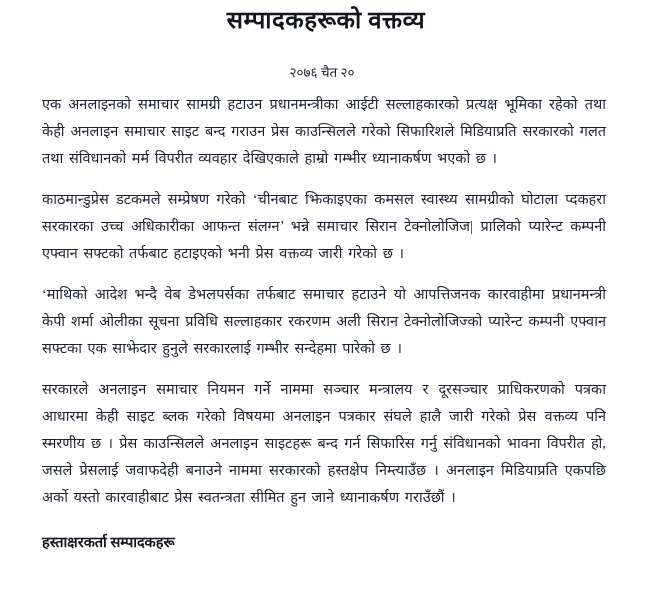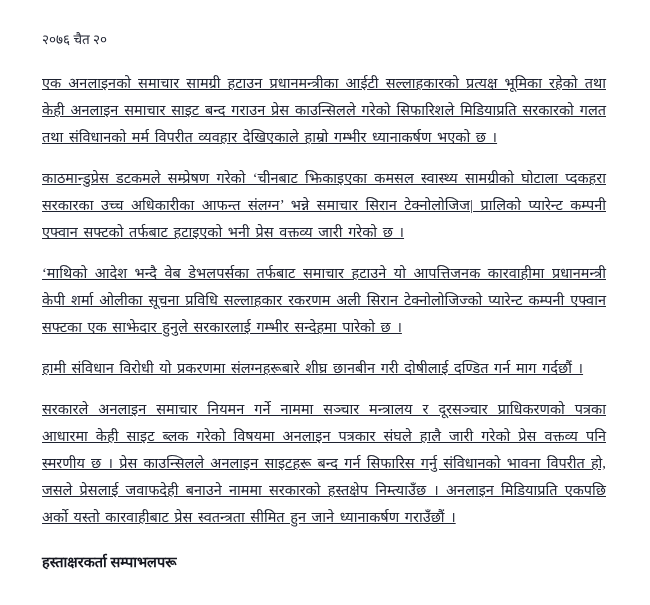--- a/index.html
+++ b/index.html
@@ -24,54 +24,53 @@
   }
   .doc-title {
     text-align: center;
     font-size: 24px;
     font-weight: 700;
     color: #14161f;
     margin: 0 0 6px 0;
     letter-spacing: 0.5px;
   }
   .doc-date {
-    text-align: left;
+    text-align: center;
     font-size: 13.5px;
     color: #1e2230;
-    margin: 28px 8px 22px 0;
+    margin: 28px 8px 10px 0;
   }
   .para {
     font-size: 14.5px;
     line-height: 27px;
     text-align: justify;
     margin: 0 4px 14px 0;
     word-spacing: 2px;
-    text-decoration: underline;
   }
   .para:last-of-type { margin-bottom: 0; }
   .sign-heading {
     font-size: 14.5px;
     font-weight: 700;
     color: #14161f;
     margin: 20px 0 14px 0;
   }
 </style>
 </head>
 <body>
 
 <div class="page">
 
+  <h1 class="doc-title">सम्पादकहरूको वक्तव्य</h1>
 
   <div class="doc-date">२०७६ चैत २०</div>
 
   <p class="para">एक अनलाइनको समाचार सामग्री हटाउन प्रधानमन्त्रीका आईटी सल्लाहकारको प्रत्यक्ष भूमिका रहेको तथा केही अनलाइन समाचार साइट बन्द गराउन प्रेस काउन्सिलले गरेको सिफारिशले मिडियाप्रति सरकारको गलत तथा संविधानको मर्म विपरीत व्यवहार देखिएकाले हाम्रो गम्भीर ध्यानाकर्षण भएको छ ।</p>
 
   <p class="para">काठमान्डुप्रेस डटकमले सम्प्रेषण गरेको ‘चीनबाट झिकाइएका कमसल स्वास्थ्य सामग्रीको घोटाला प्दकहरा सरकारका उच्च अधिकारीका आफन्त संलग्न’ भन्ने समाचार सिरान टेक्नोलोजिज| प्रालिको प्यारेन्ट कम्पनी एफ्वान सफ्टको तर्फबाट हटाइएको भनी प्रेस वक्तव्य जारी गरेको छ ।</p>
 
   <p class="para">‘माथिको आदेश भन्दै वेब डेभलपर्सका तर्फबाट समाचार हटाउने यो आपत्तिजनक कारवाहीमा प्रधानमन्त्री केपी शर्मा ओलीका सूचना प्रविधि सल्लाहकार रकरणम अली सिरान टेक्नोलोजिज्को प्यारेन्ट कम्पनी एफ्वान सफ्टका एक साझेदार हुनुले सरकारलाई गम्भीर सन्देहमा पारेको छ ।</p>
 
-  <p class="para">हामी संविधान विरोधी यो प्रकरणमा संलग्नहरूबारे शीघ्र छानबीन गरी दोषीलाई दण्डित गर्न माग गर्दछौं ।</p>
 
   <p class="para">सरकारले अनलाइन समाचार नियमन गर्ने नाममा सञ्चार मन्त्रालय र दूरसञ्चार प्राधिकरणको पत्रका आधारमा केही साइट ब्लक गरेको विषयमा अनलाइन पत्रकार संघले हालै जारी गरेको प्रेस वक्तव्य पनि स्मरणीय छ । प्रेस काउन्सिलले अनलाइन साइटहरू बन्द गर्न सिफारिस गर्नु संविधानको भावना विपरीत हो, जसले प्रेसलाई जवाफदेही बनाउने नाममा सरकारको हस्तक्षेप निम्त्याउँछ । अनलाइन मिडियाप्रति एकपछि अर्को यस्तो कारवाहीबाट प्रेस स्वतन्त्रता सीमित हुन जाने ध्यानाकर्षण गराउँछौं ।</p>
 
-  <h2 class="sign-heading">हस्ताक्षरकर्ता सम्पाभलपरू</h2>
+  <h2 class="sign-heading">हस्ताक्षरकर्ता सम्पादकहरू</h2>
 
 </div>
 
 </body></html>

